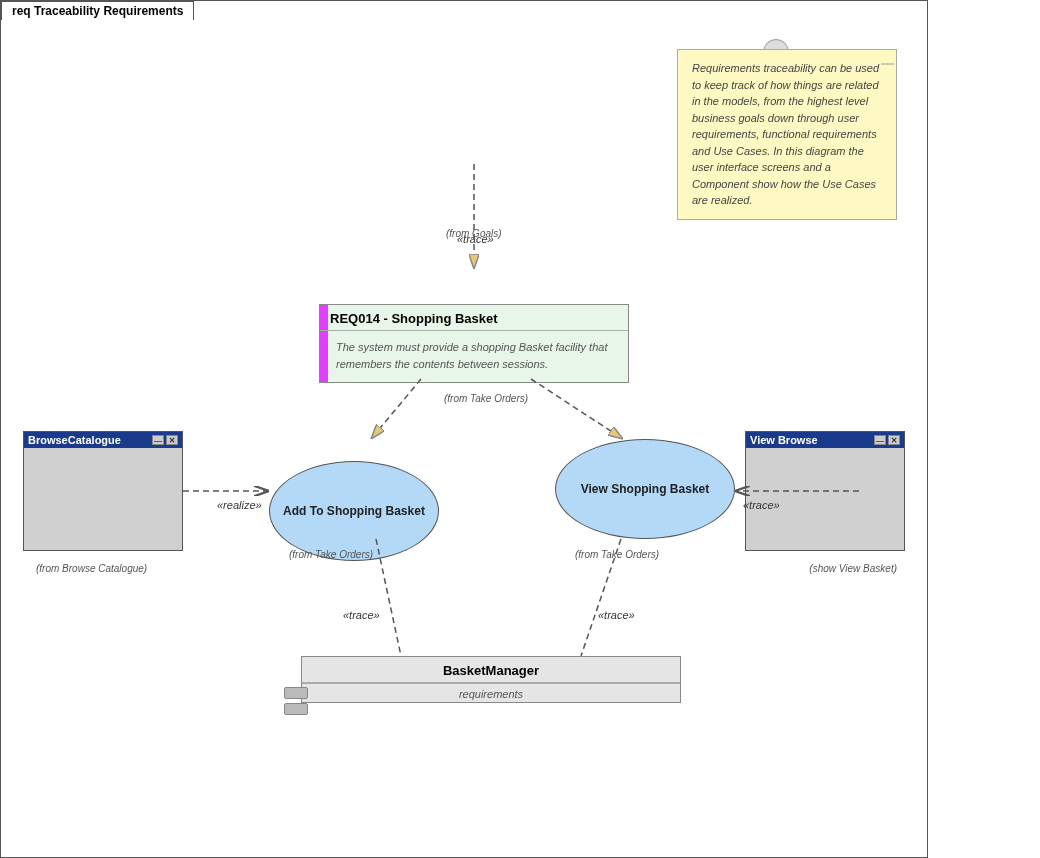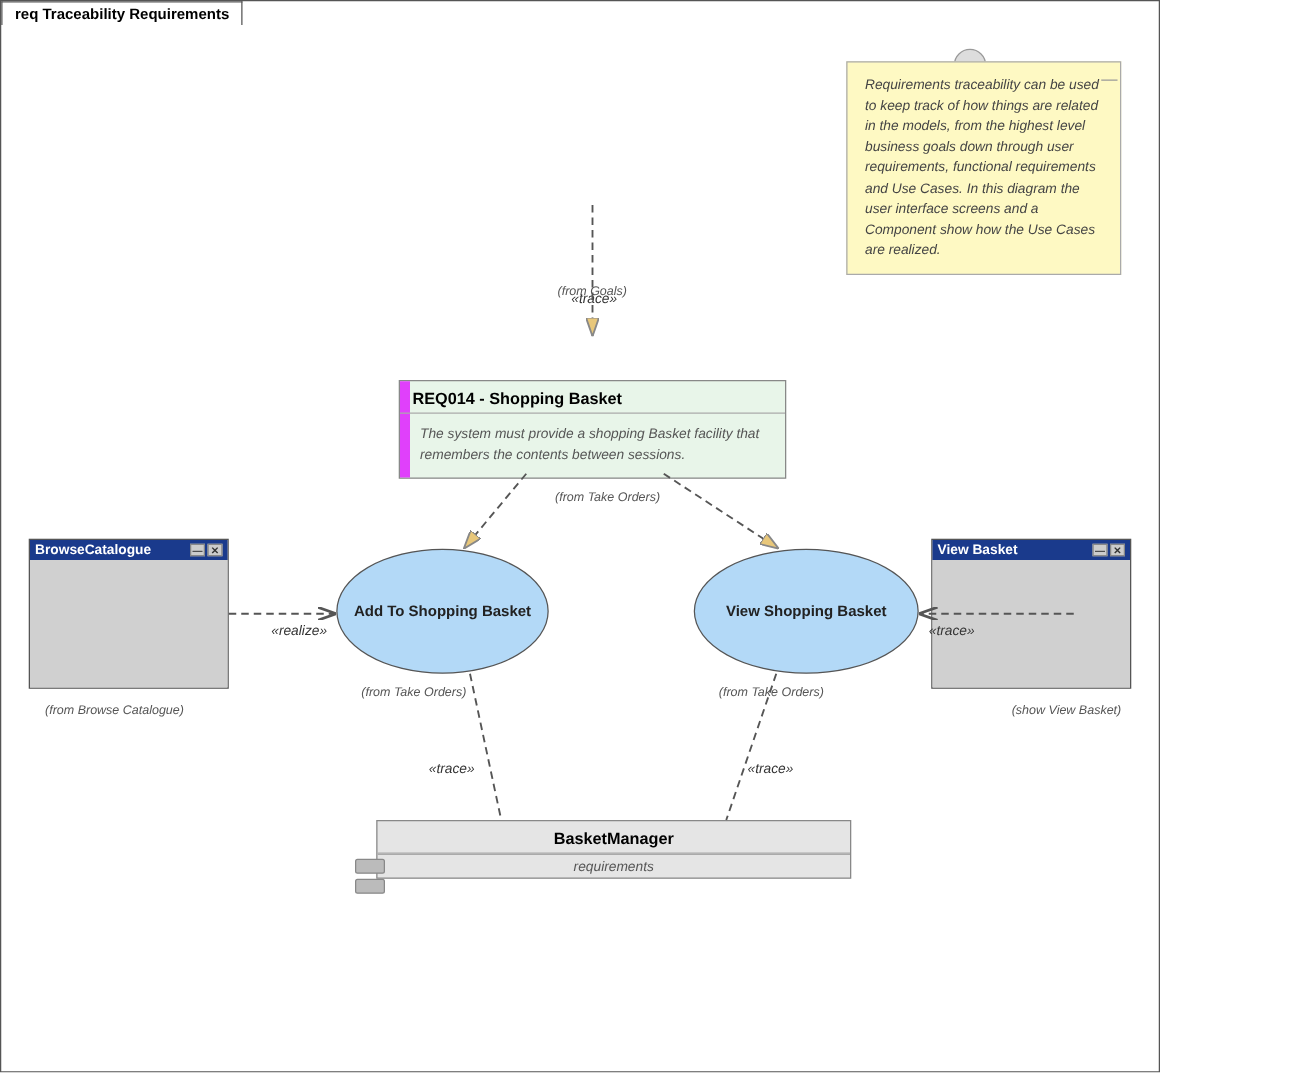--- a/index.html
+++ b/index.html
@@ -270,31 +270,31 @@
         <span class="win-btn">—</span>
         <span class="win-btn">✕</span>
       </div>
     </div>
     <div class="window-body" style="height:102px;"></div>
   </div>
   <div class="from-label" style="top:562px; left:35px;">(from Browse Catalogue)</div>
 
   <div class="window-box" style="top:430px; right:22px; width:160px; height:120px;">
     <div class="window-titlebar">
-      <span>View Basket</span>
+      <span>View Browse</span>
       <div class="window-titlebar-btns">
         <span class="win-btn">—</span>
         <span class="win-btn">✕</span>
       </div>
     </div>
     <div class="window-body" style="height:102px;"></div>
   </div>
   <div class="from-label" style="top:562px; right:30px;">(show View Basket)</div>
 
-  <div class="usecase-ellipse" style="top:438px; left:268px; width:170px; height:100px;">
+  <div class="usecase-ellipse" style="top:460px; left:268px; width:170px; height:100px;">
     <span>Add To Shopping Basket</span>
   </div>
   <div class="from-label" style="top:548px; left:288px;">(from Take Orders)</div>
 
   <div class="usecase-ellipse" style="top:438px; left:554px; width:180px; height:100px;">
     <span>View Shopping Basket</span>
   </div>
   <div class="from-label" style="top:548px; left:574px;">(from Take Orders)</div>
 
   <div class="realize-label" style="top:498px; left:188px;">«realize»</div>

